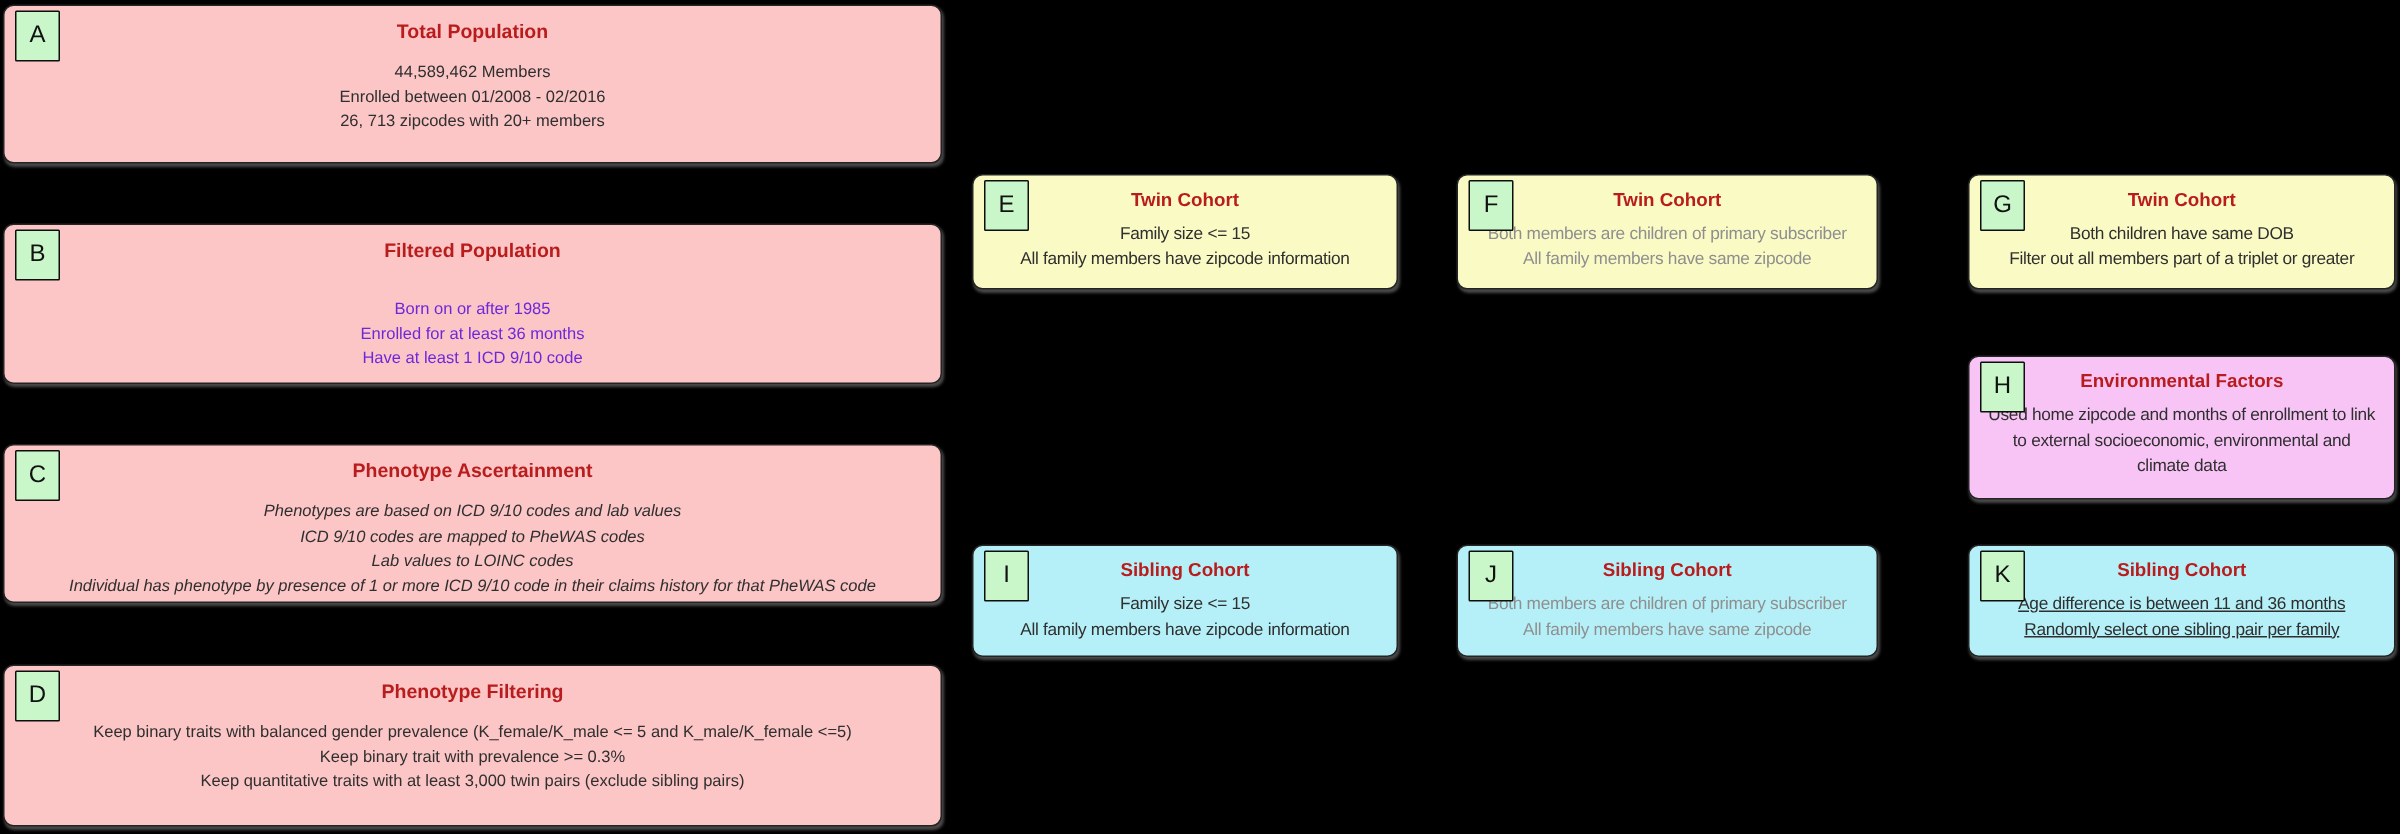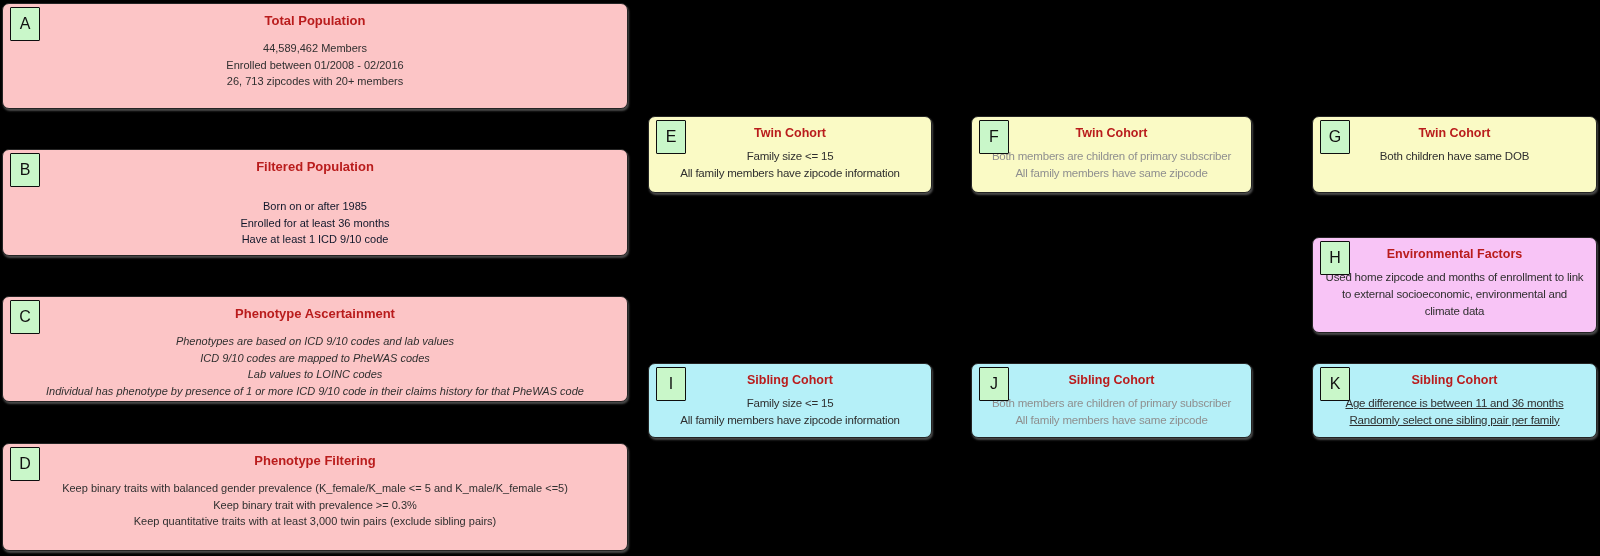--- a/index.html
+++ b/index.html
@@ -41,21 +41,21 @@
     <div class="box-body" style="color: rgb(47, 47, 47);">
       <div class="line">44,589,462 Members</div>
       <div class="line">Enrolled between 01/2008 - 02/2016</div>
       <div class="line">26, 713 zipcodes with 20+ members</div>
     </div>
   </div>
 
   <div class="box wide" id="box-B" style="background-color: rgb(252, 197, 198);">
     <div class="tag" style="background-color: rgb(201, 247, 201);">B</div>
     <div class="box-title">Filtered Population</div>
-    <div class="box-body" style="color: #0f172a; margin-top: 24px;">
+    <div class="box-body" style="color: #6d28d9; margin-top: 24px;">
       <div class="line">Born on or after 1985</div>
       <div class="line">Enrolled for at least 36 months</div>
       <div class="line">Have at least 1 ICD 9/10 code</div>
     </div>
   </div>
 
   <div class="box wide" id="box-C" style="background-color: rgb(252, 197, 198);">
     <div class="tag" style="background-color: rgb(201, 247, 201);">C</div>
     <div class="box-title">Phenotype Ascertainment</div>
     <div class="box-body" style="color: rgb(47, 47, 47); font-style: italic;">
@@ -92,20 +92,21 @@
       <div class="line">Both members are children of primary subscriber</div>
       <div class="line">All family members have same zipcode</div>
     </div>
   </div>
 
   <div class="box small" id="box-G" style="background-color: rgb(250, 250, 197);">
     <div class="tag" style="background-color: rgb(201, 247, 201);">G</div>
     <div class="box-title">Twin Cohort</div>
     <div class="box-body" style="color: rgb(47, 47, 47);">
       <div class="line">Both children have same DOB</div>
+      <div class="line">Filter out all members part of a triplet or greater</div>
     </div>
   </div>
 
   <div class="box small" id="box-H" style="background-color: rgb(248, 196, 246);">
     <div class="tag" style="background-color: rgb(201, 247, 201);">H</div>
     <div class="box-title">Environmental Factors</div>
     <div class="box-body" style="color: rgb(47, 47, 47);">
       <div class="line wrap">Used home zipcode and months of enrollment to link to external socioeconomic, environmental and climate data</div>
     </div>
   </div>

